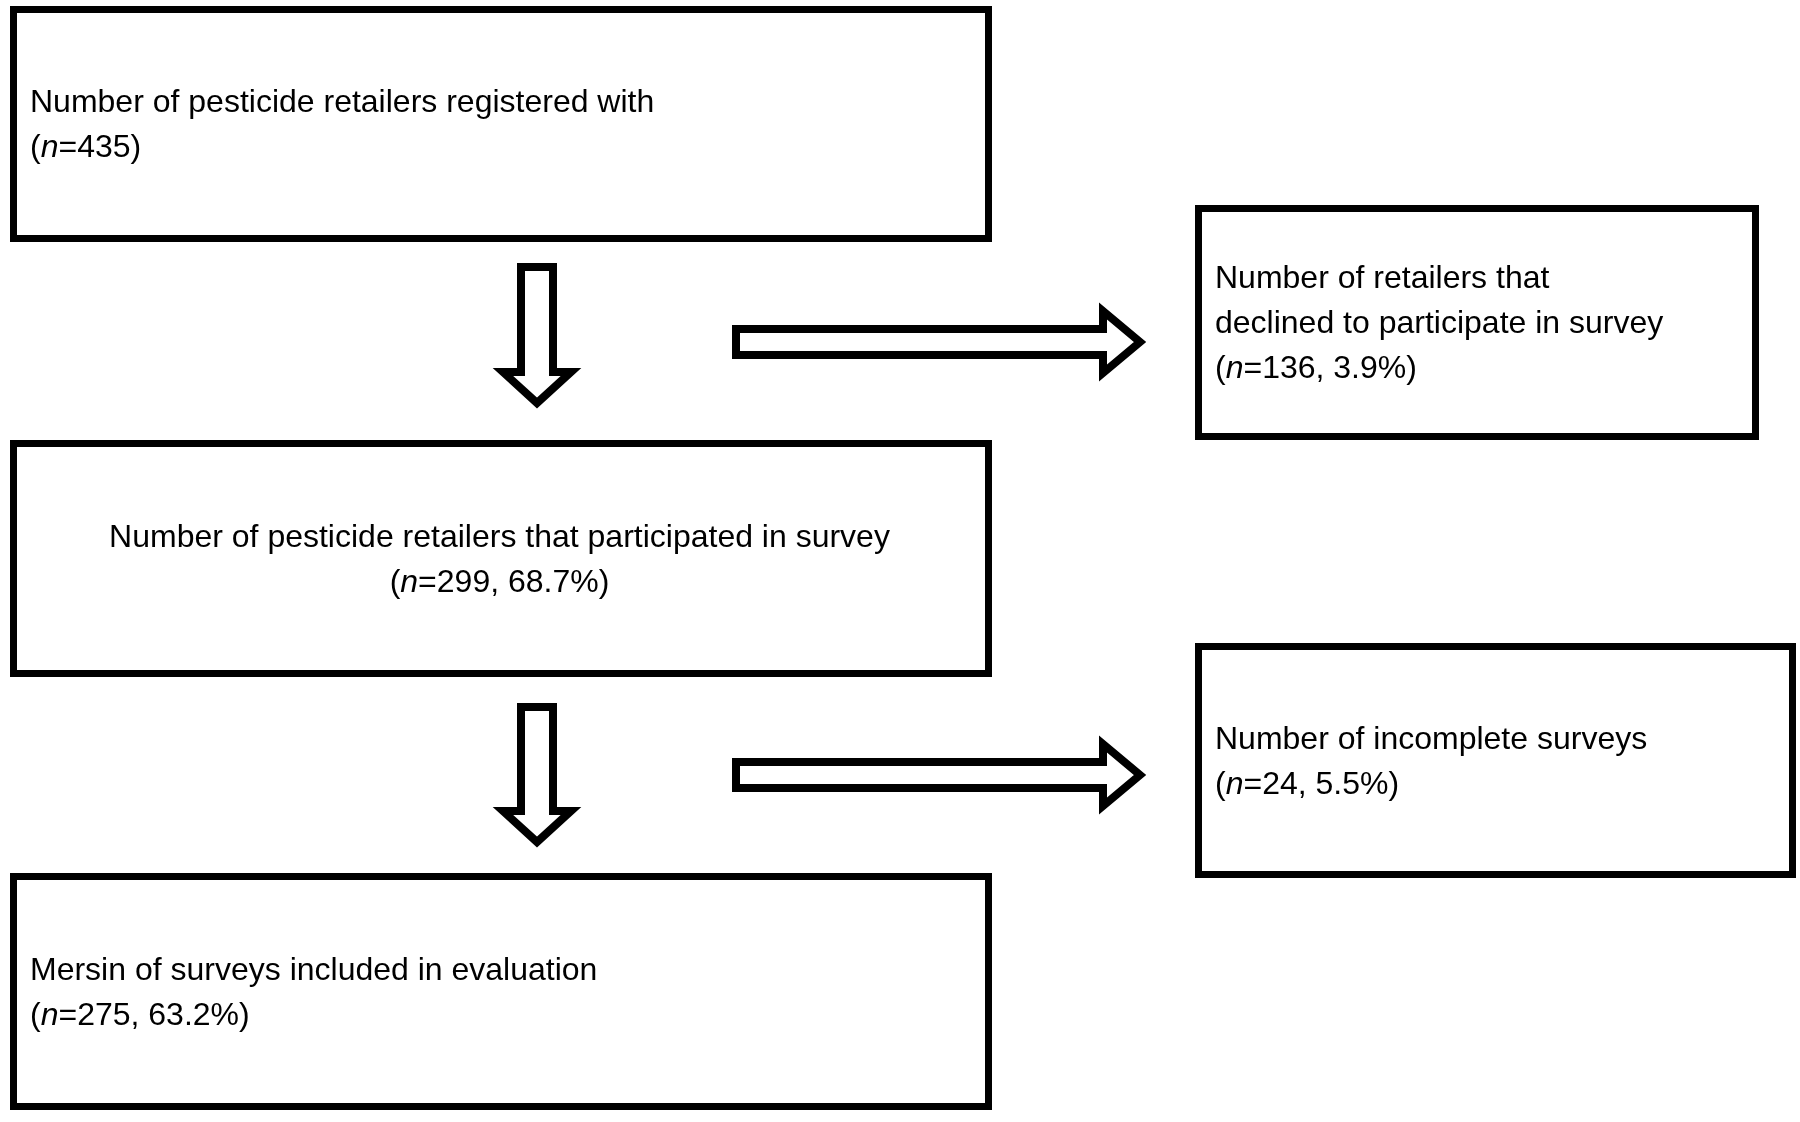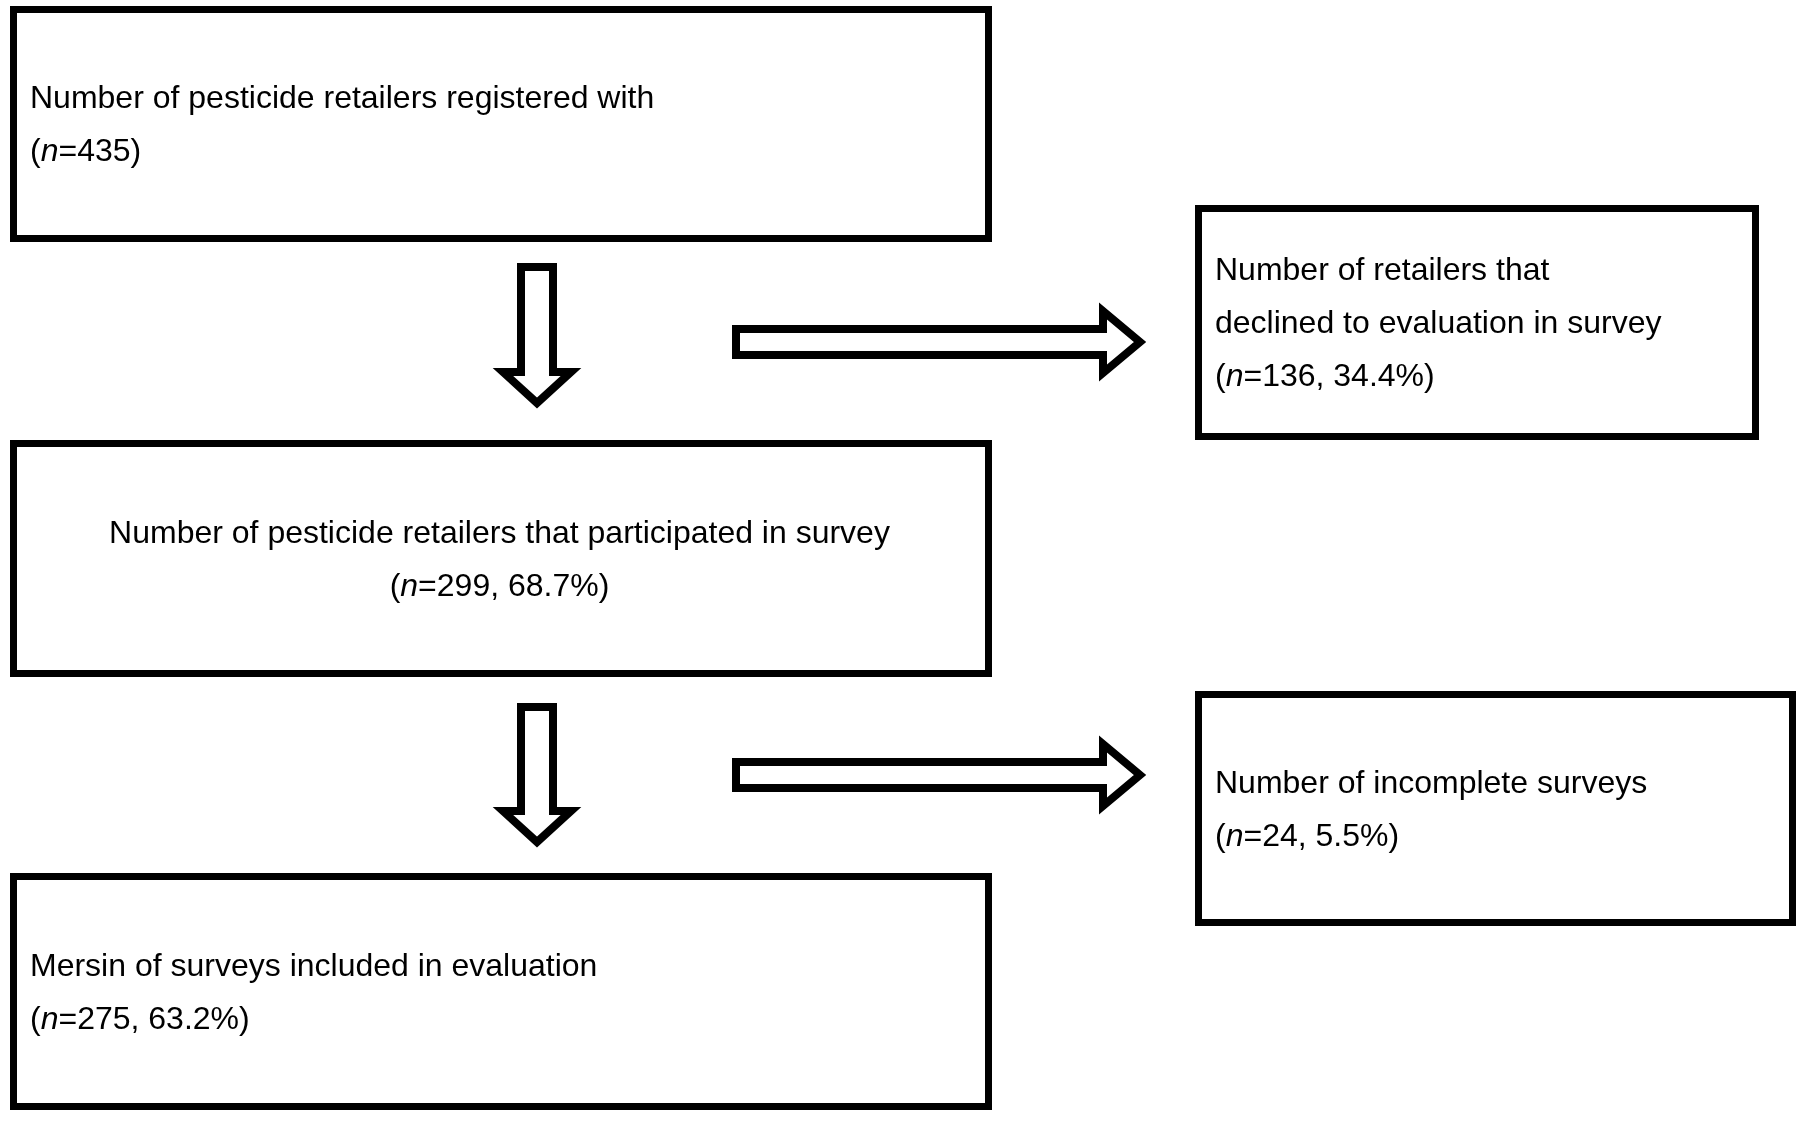--- a/index.html
+++ b/index.html
@@ -35,29 +35,28 @@
     box-sizing: border-box;
     background: #ffffff;
     border: 7px solid #000000;
     display: flex;
     flex-direction: column;
     justify-content: center;
     padding: 6px 16px 6px 13px;
     font-size: 32px;
     line-height: 45px;
     letter-spacing: 0;
-    gap: 8px;
   }
   .box .line { white-space: nowrap; }
   .nvar { font-style: italic; }
 
   #box-registered   { left: 10px;   top: 6px;   width: 982px; height: 236px; }
   #box-declined     { left: 1195px; top: 205px; width: 564px; height: 235px; }
   #box-participated { left: 10px;   top: 440px; width: 982px; height: 237px; text-align: center; }
-  #box-incomplete   { left: 1195px; top: 643px; width: 601px; height: 235px; margin-top: 48px; }
+  #box-incomplete   { left: 1195px; top: 643px; width: 601px; height: 235px; }
   #box-included     { left: 10px;   top: 873px; width: 982px; height: 237px; }
 </style>
 </head>
 <body>
 
 <div class="canvas">
 
   <svg class="connectors" viewBox="0 0 1800 1122" xmlns="http://www.w3.org/2000/svg" aria-hidden="true">
     <polygon points="521,267 553,267 553,372 571,372 537,403 503,372 521,372"></polygon>
     <polygon points="736,329 1103,329 1103,311 1140,342 1103,373 1103,355 736,355"></polygon>
@@ -65,22 +64,22 @@
     <polygon points="736,762 1103,762 1103,744 1140,775 1103,806 1103,788 736,788"></polygon>
   </svg>
 
   <div class="box" id="box-registered">
     <div class="line">Number of pesticide retailers registered with</div>
     <div class="line"><span>(</span><span class="nvar">n</span><span>=435)</span></div>
   </div>
 
   <div class="box" id="box-declined">
     <div class="line">Number of retailers that</div>
-    <div class="line">declined to evaluation in survey</div>
-    <div class="line"><span>(</span><span class="nvar">n</span><span>=136, 34.4%)</span></div>
+    <div class="line">declined to participate in survey</div>
+    <div class="line"><span>(</span><span class="nvar">n</span><span>=136, 3.9%)</span></div>
   </div>
 
   <div class="box" id="box-participated">
     <div class="line">Number of pesticide retailers that participated in survey</div>
     <div class="line"><span>(</span><span class="nvar">n</span><span>=299, 68.7%)</span></div>
   </div>
 
   <div class="box" id="box-incomplete">
     <div class="line">Number of incomplete surveys</div>
     <div class="line"><span>(</span><span class="nvar">n</span><span>=24, 5.5%)</span></div>

